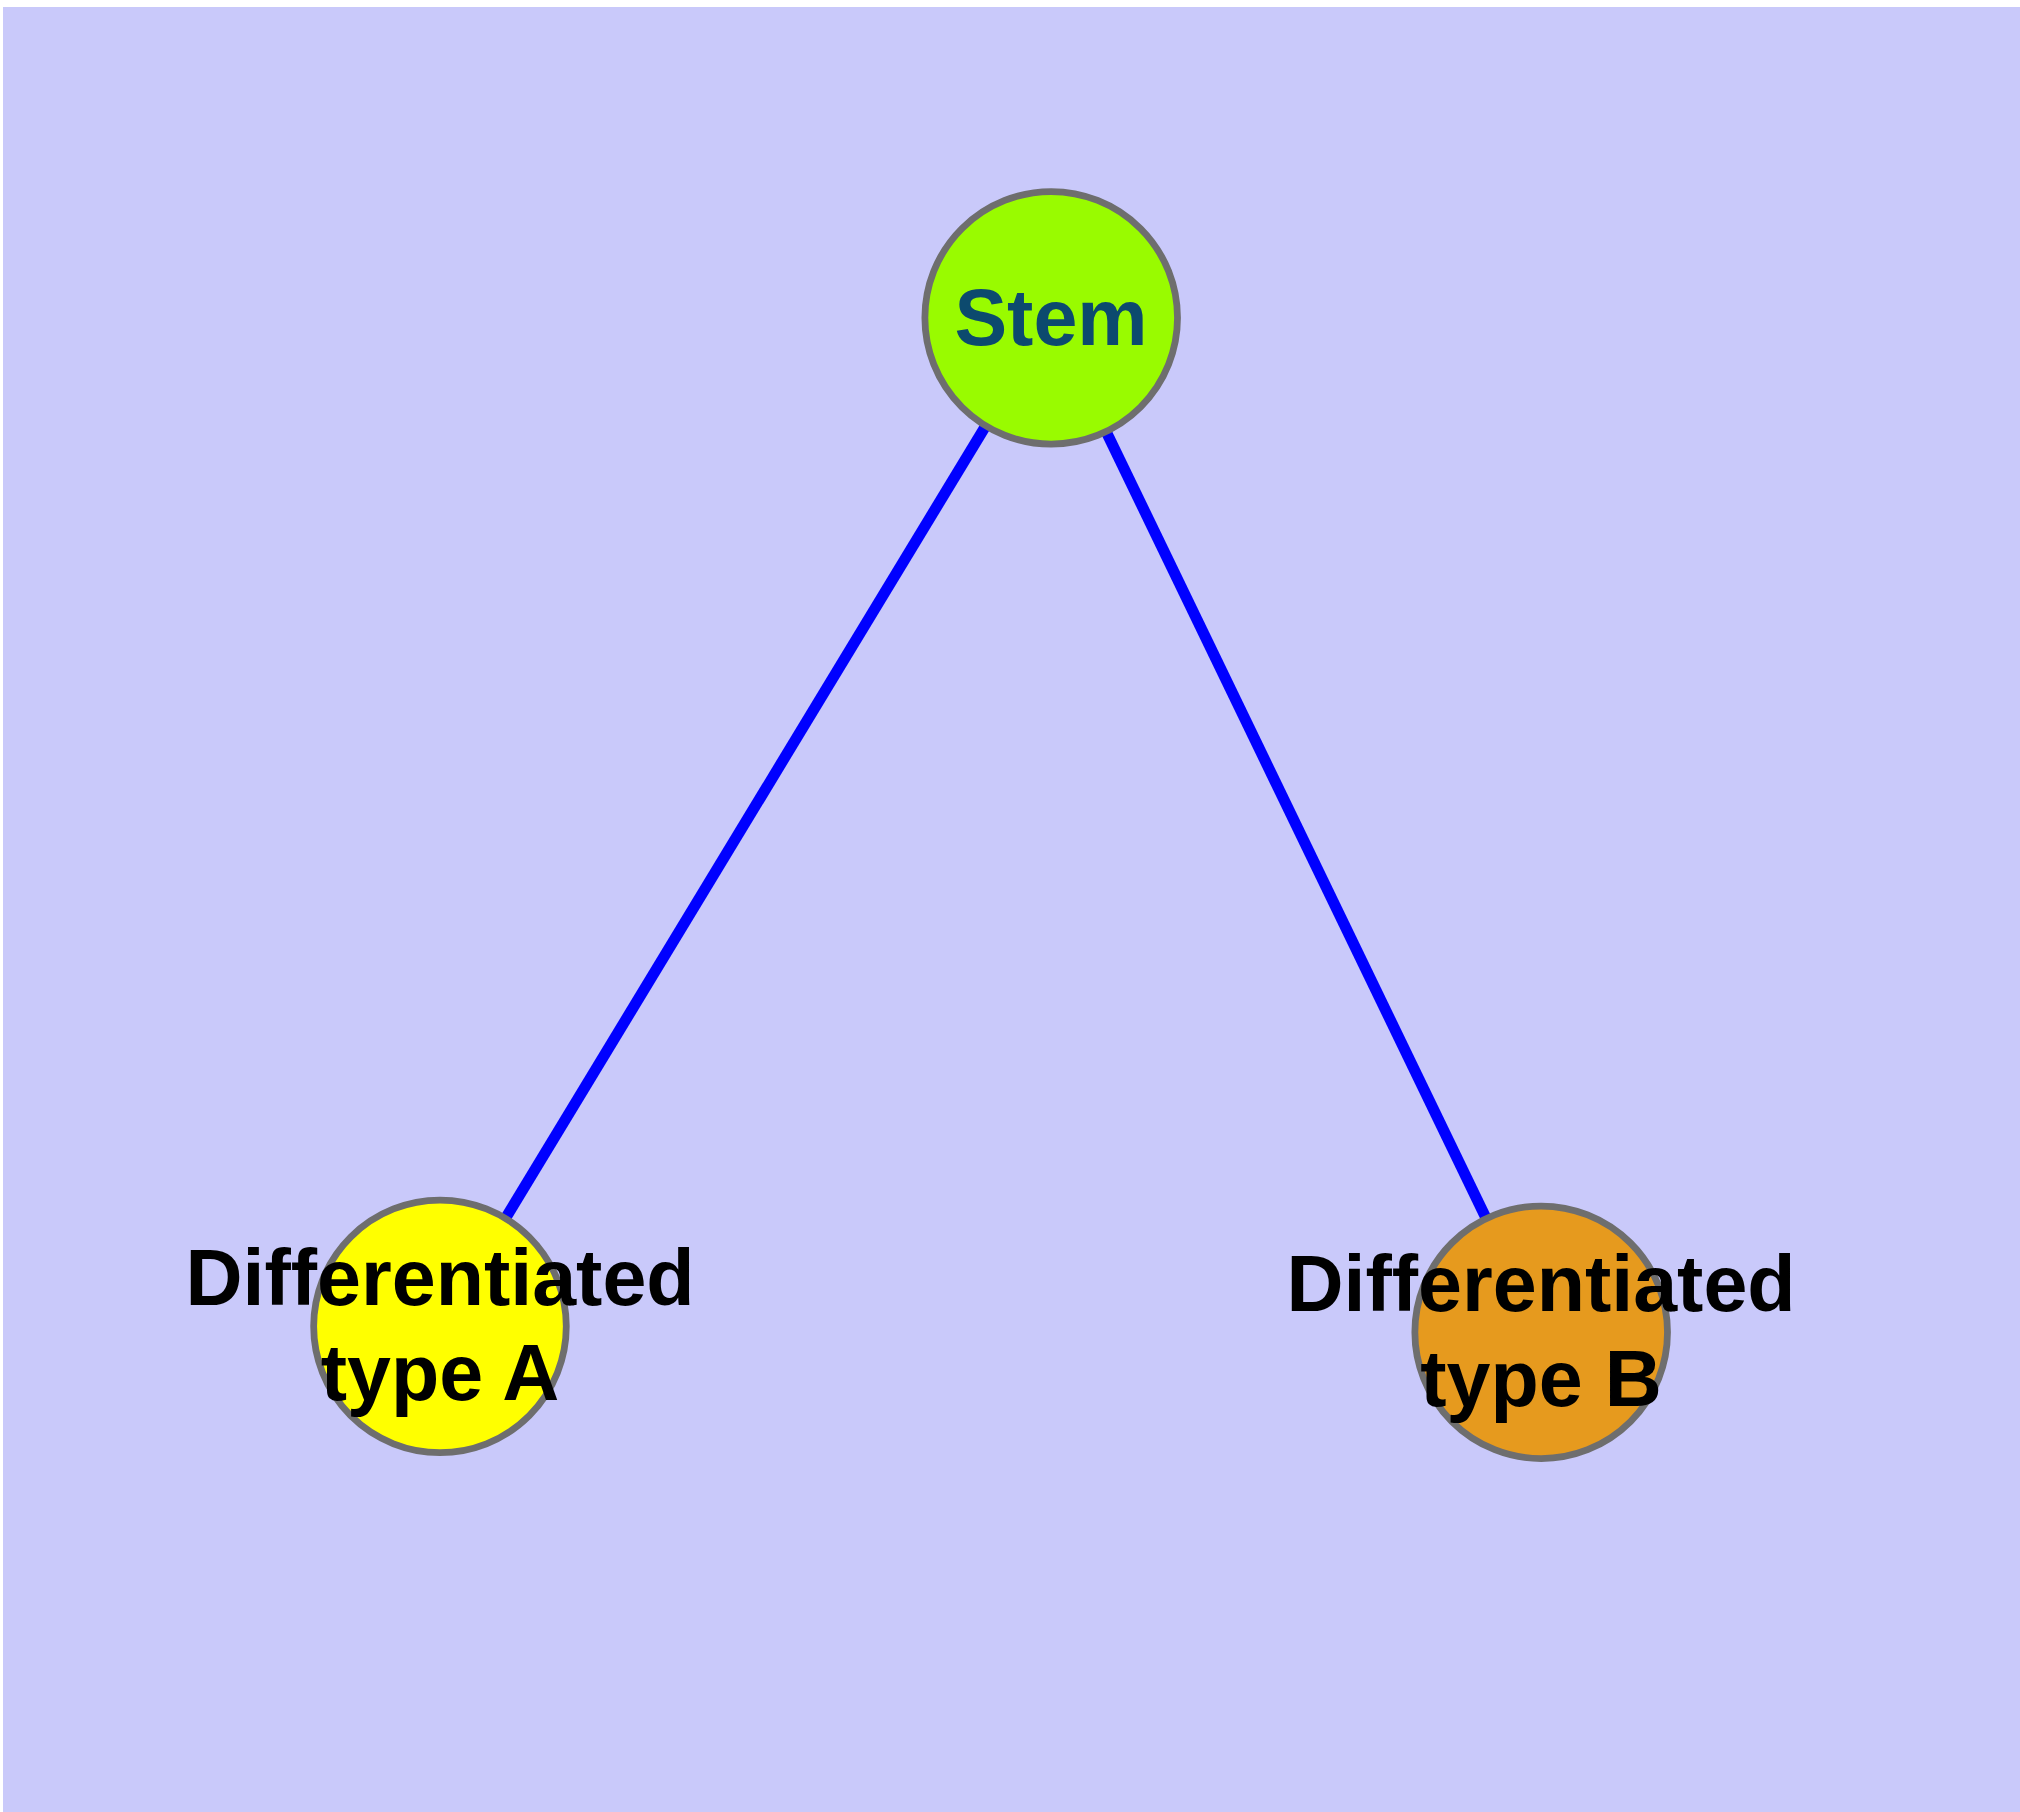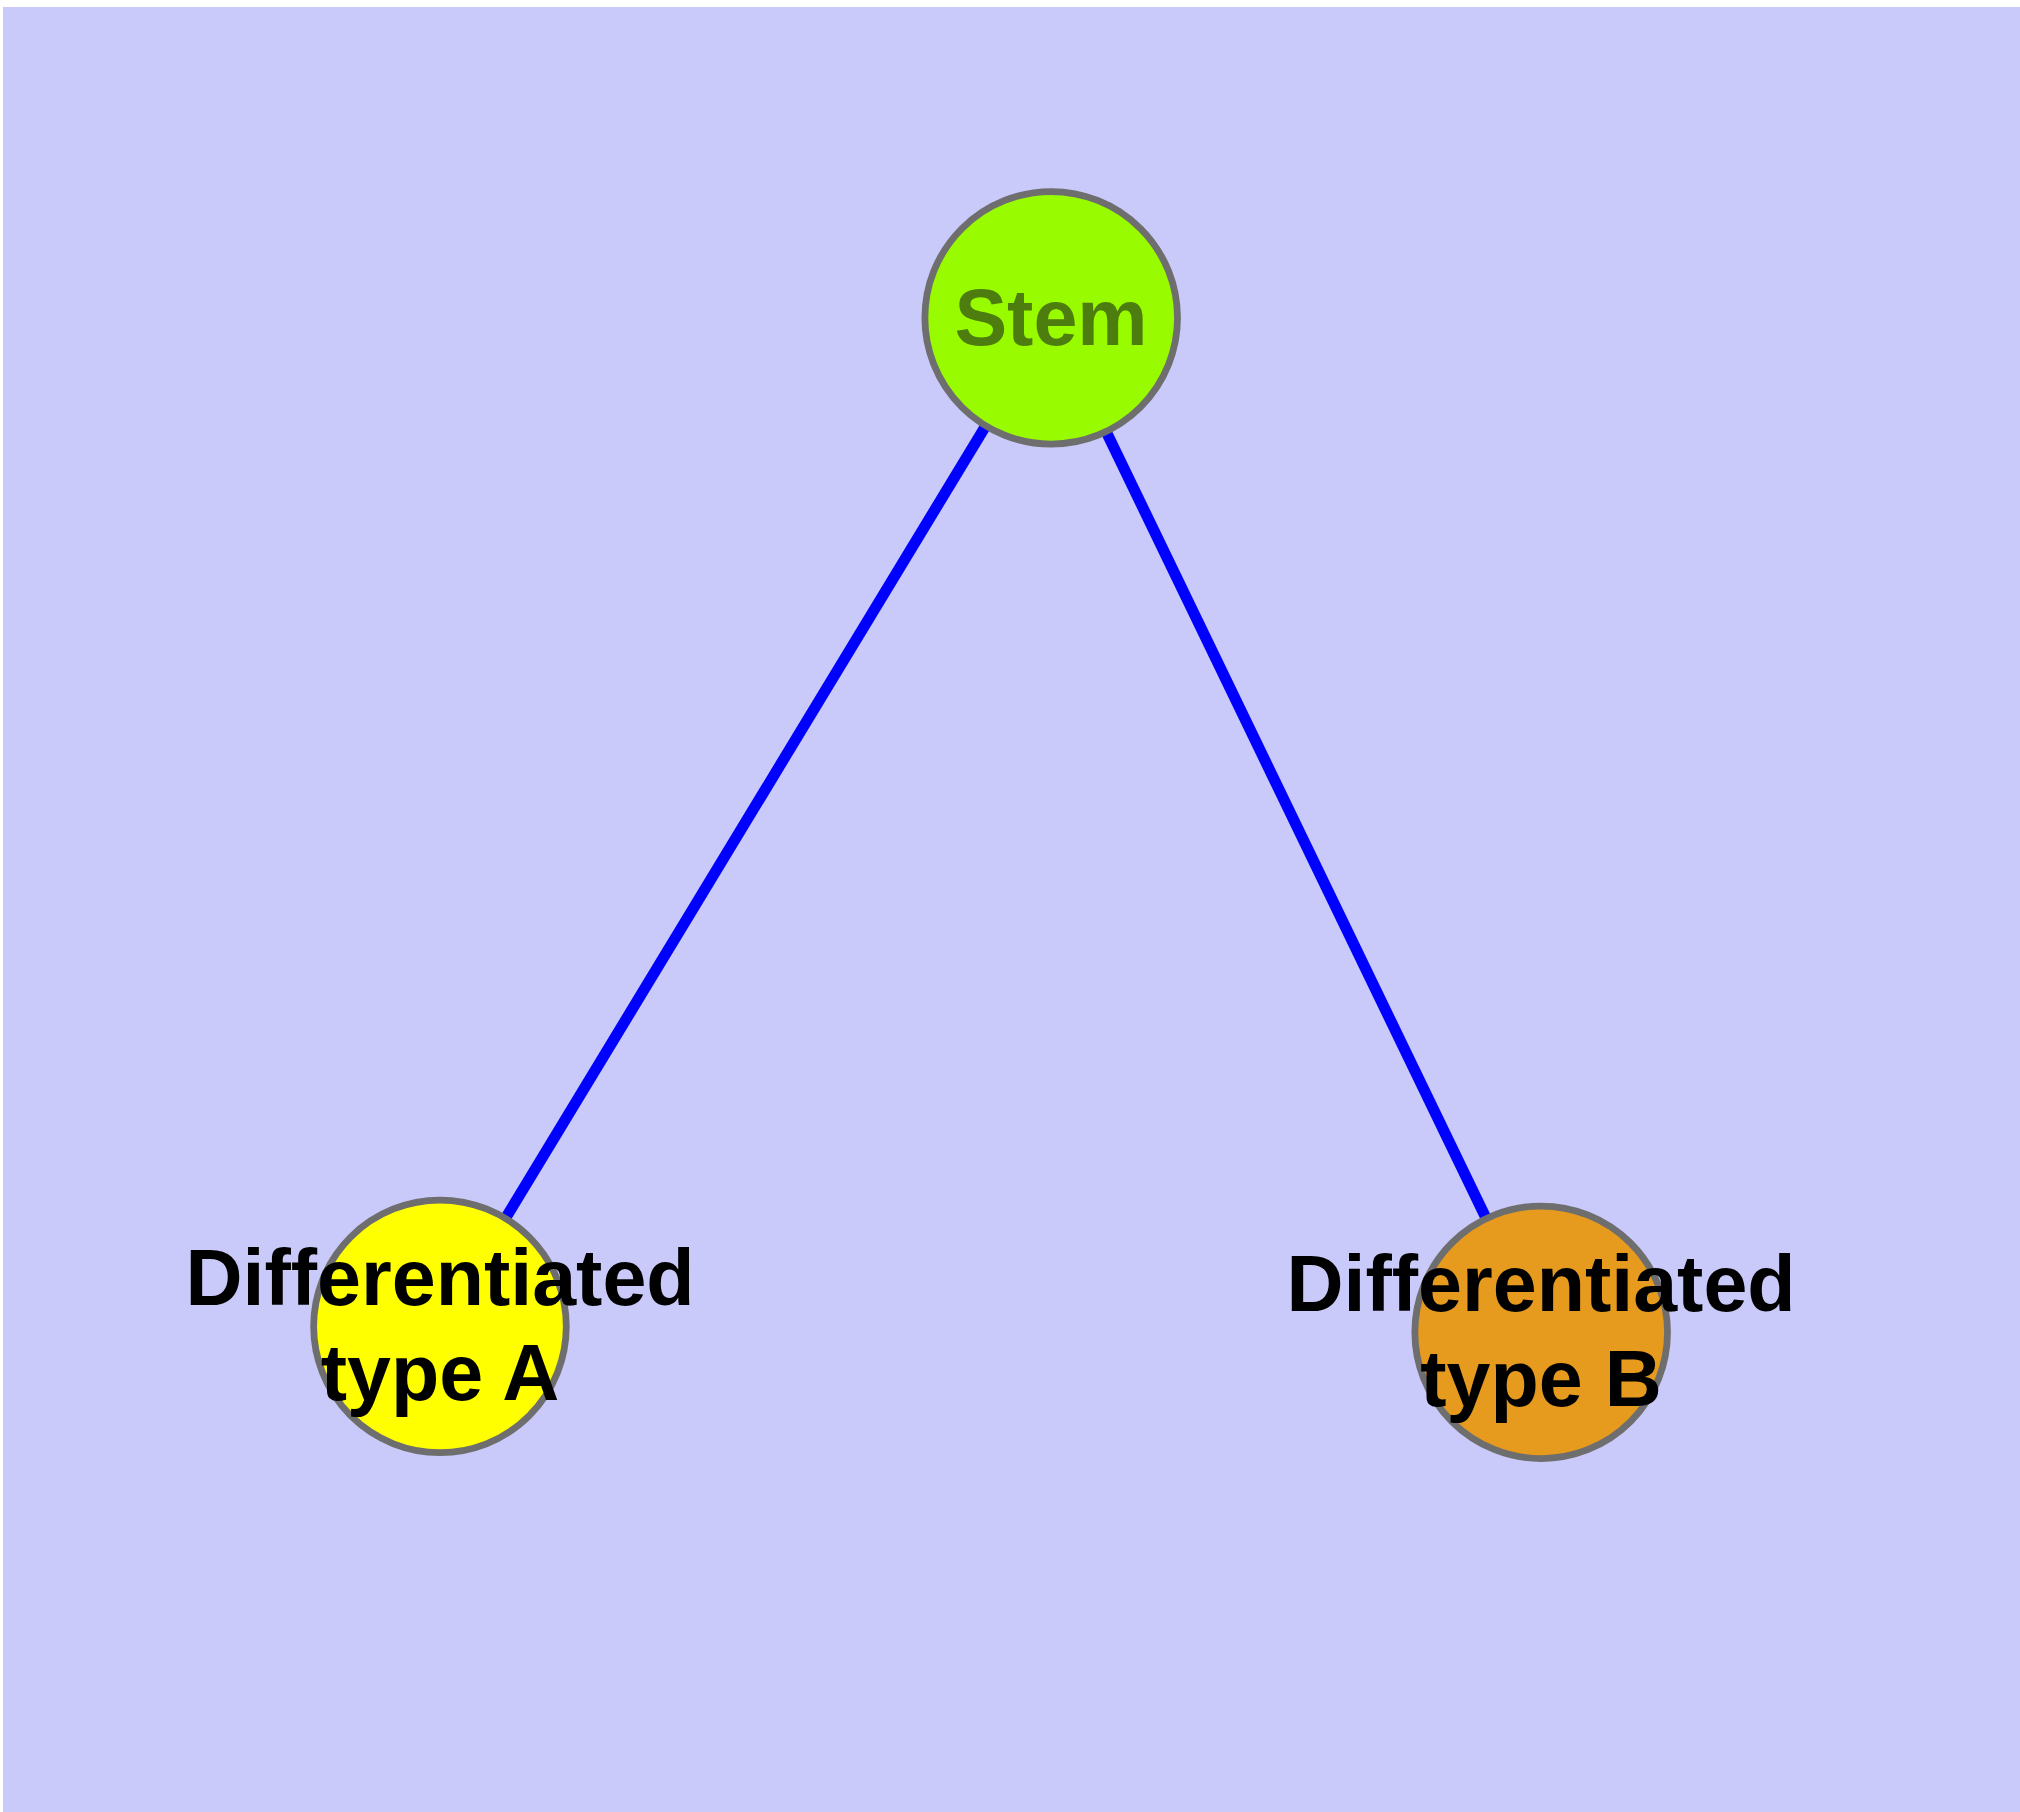--- a/index.html
+++ b/index.html
@@ -44,19 +44,19 @@
 
 <div class="figure">
   <div class="panel" style="background: rgb(201, 201, 250); left: 3.4px; top: 6.8px;"></div>
   <svg id="graph-svg" viewBox="0 0 2384 2138" preserveAspectRatio="none">
       <line x1="1240" y1="375" x2="519" y2="1565" stroke="#0000FF" stroke-width="13"></line>
       <line x1="1240" y1="375" x2="1818" y2="1572" stroke="#0000FF" stroke-width="13"></line>
       <circle cx="1240" cy="375" r="149" fill="#99FB00" stroke="#6E6E6E" stroke-width="8"></circle>
       <circle cx="519" cy="1565" r="149" fill="#FFFF00" stroke="#6E6E6E" stroke-width="8"></circle>
       <circle cx="1818" cy="1572" r="149" fill="#E69A1E" stroke="#6E6E6E" stroke-width="8"></circle>
     </svg>
-  <div class="node-label" id="label-0" style="left: 1051px; top: 318px; font-size: 79px; color: #4d7c0f;">Stem</div>
+  <div class="node-label" id="label-0" style="left: 1051px; top: 318px; font-size: 79px; color: #0c4a6e;">Stem</div>
   <div class="node-label" id="label-1" style="left: 440px; top: 1326px; font-size: 79px; color: rgb(0, 0, 0);">Differentiated
 type A</div>
   <div class="node-label" id="label-2" style="left: 1541px; top: 1332px; font-size: 79px; color: rgb(0, 0, 0);">Differentiated
 type B</div>
 </div>
 
 
 </body></html>

